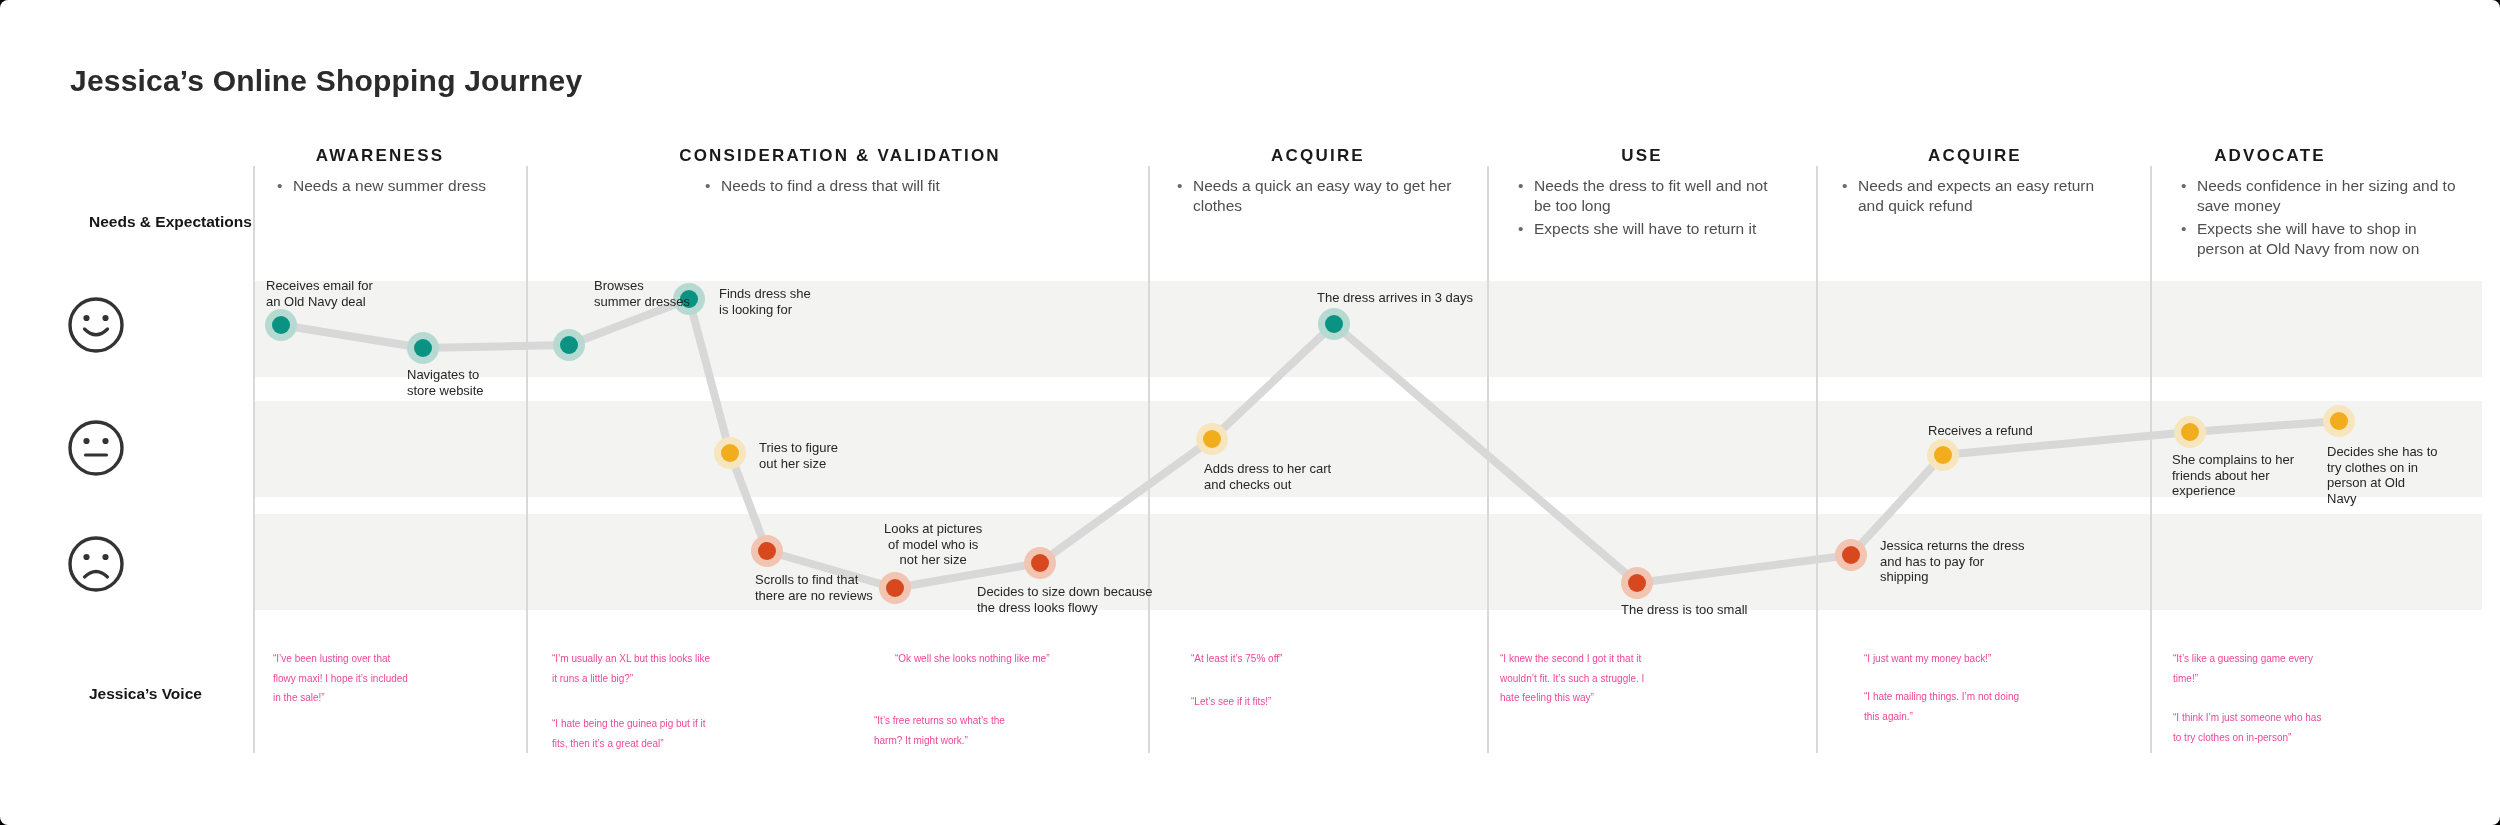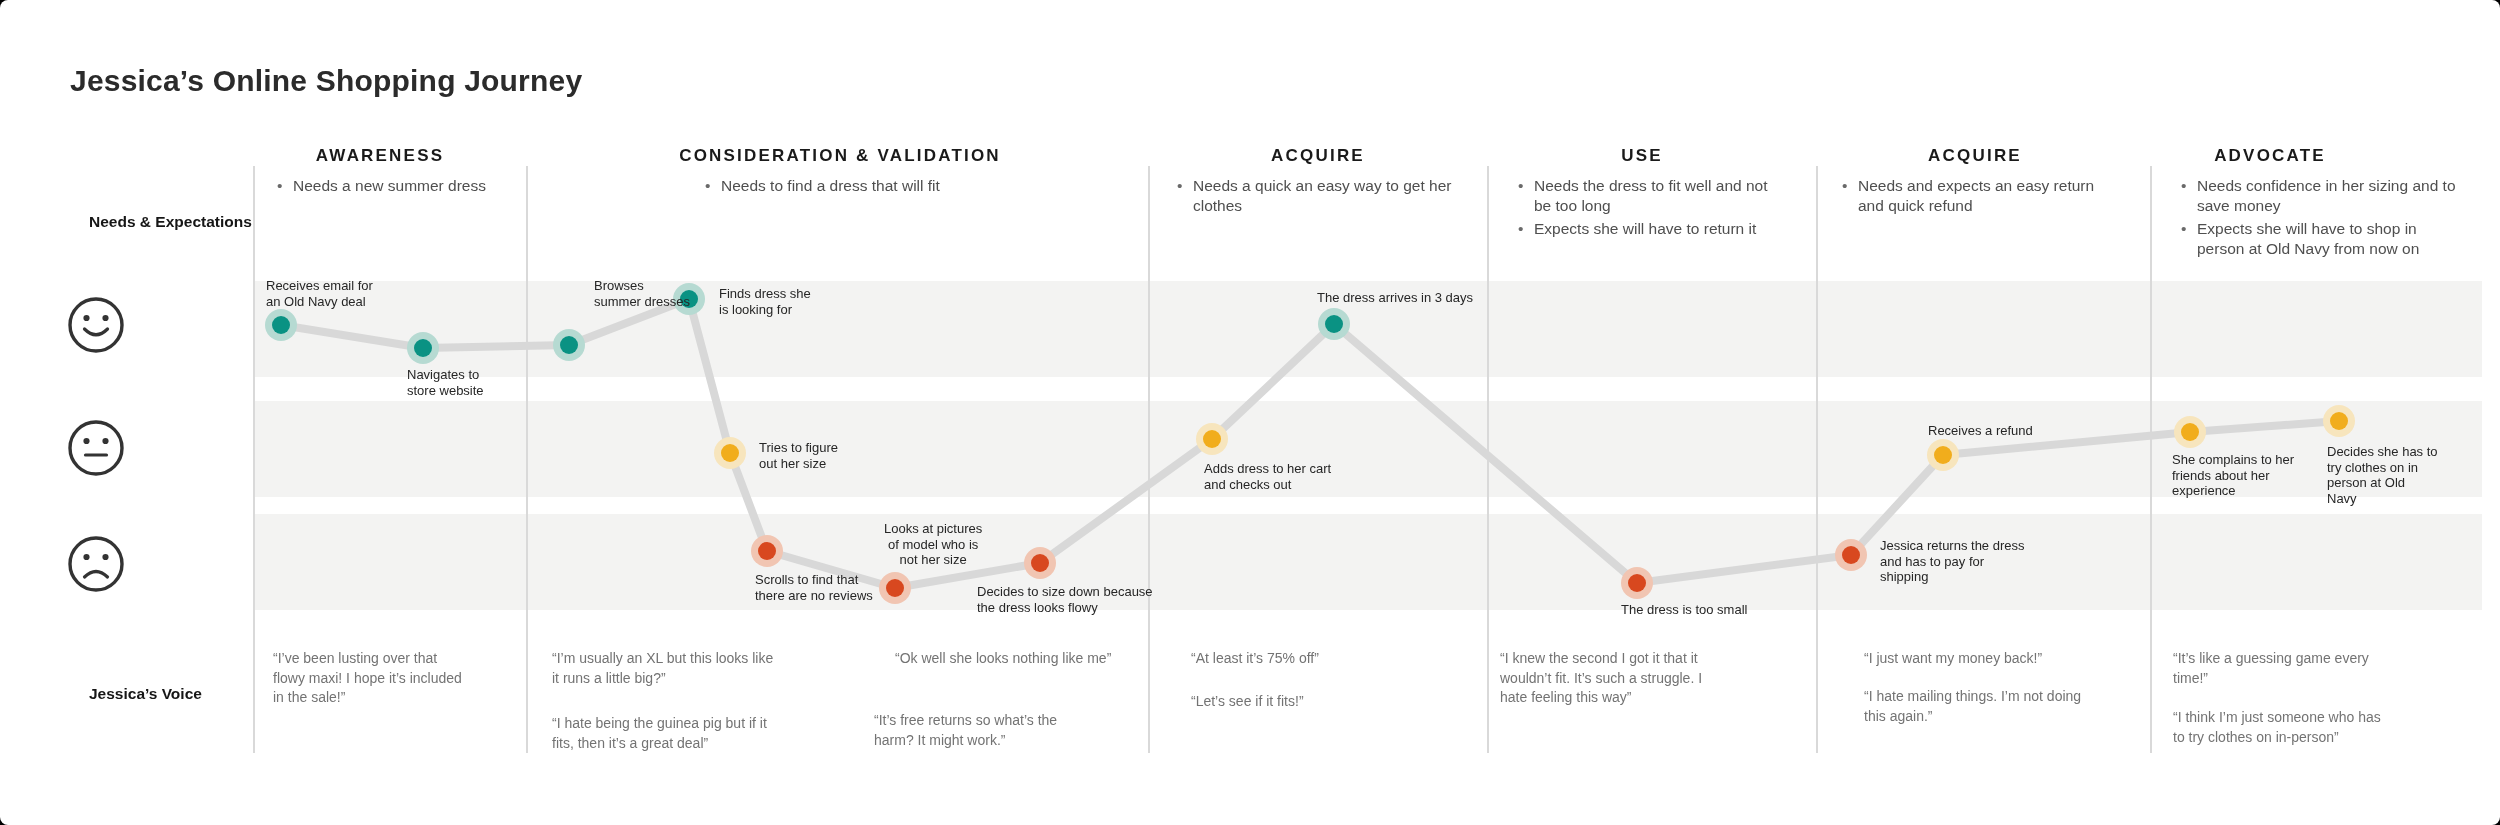--- a/index.html
+++ b/index.html
@@ -27,21 +27,21 @@
     content:"•";position:absolute;left:-16px;top:0;color:#6a6a6a;
   }
   .row-label{position:absolute;font-size:15.5px;font-weight:700;color:#161616;white-space:nowrap;margin-left:16px;}
   .face{position:absolute;width:60px;height:60px;}
   #journey-svg{position:absolute;left:0;top:0;}
   .point-label{
     position:absolute;font-size:13px;line-height:15.5px;color:#262626;
     white-space:pre-line;
   }
   .quote{
-    position:absolute;font-size:14px;line-height:19.5px;color:#737373;
+    position:absolute;font-size:10px;line-height:19.5px;color:#ec4899;
     white-space:pre-line;
   }
 </style>
 </head>
 <body>
 
 <div id="card">
   <h1 id="page-title">Jessica’s Online Shopping Journey</h1>
 
   <div id="bands-layer">

